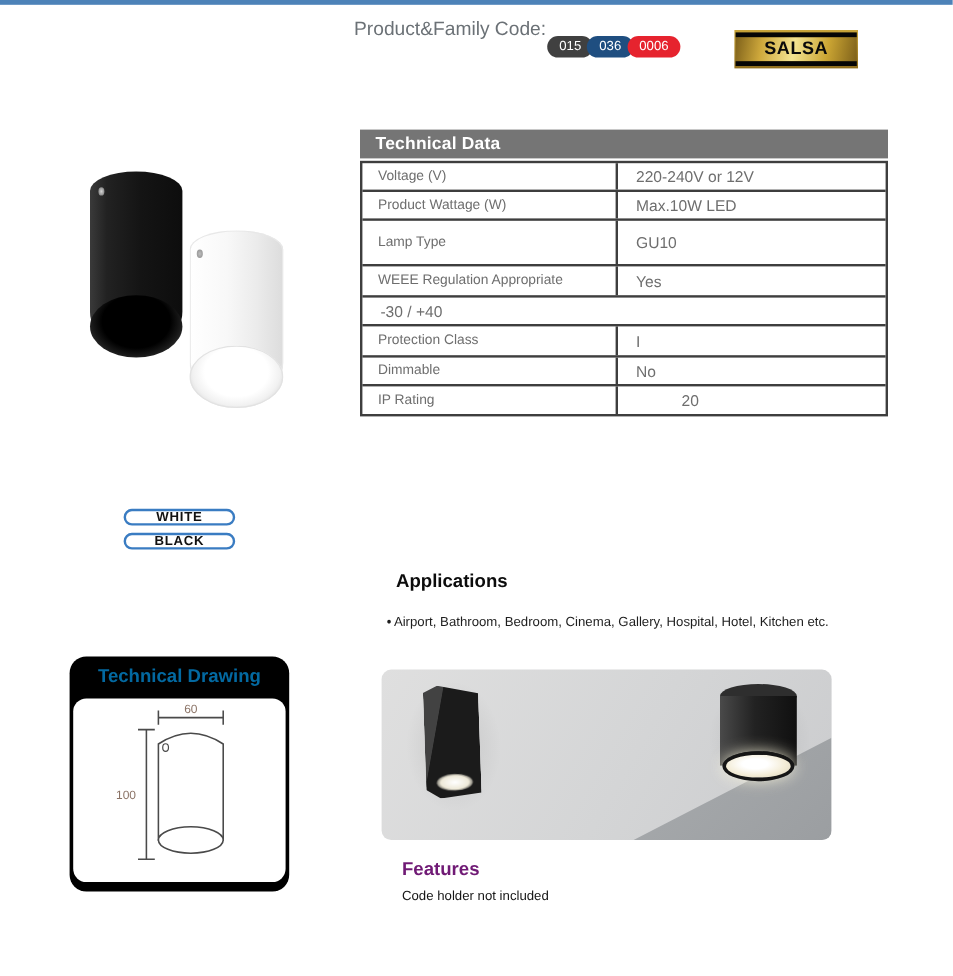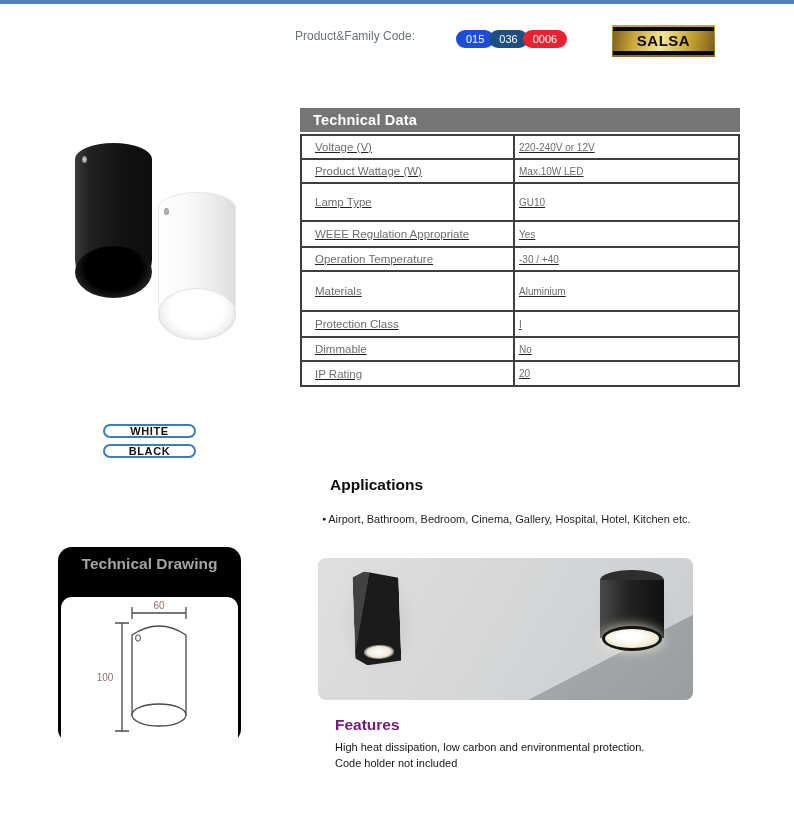--- a/index.html
+++ b/index.html
@@ -2,26 +2,26 @@
 <html><head>
 <meta charset="utf-8">
 <style>
   html,body{margin:0;padding:0;}
   body{
     width:794px;height:813px;position:relative;overflow:hidden;background:#ffffff;
     font-family:"Liberation Sans",sans-serif;color:#222;
   }
   
   .top-bar{position:absolute;left:0;top:0;width:794px;height:4px;background:#4d82b8;}
-  .code-label{position:absolute;left:295px;top:29px;font-size:12px;color:#6b7176;}
+  .code-label{position:absolute;left:295px;top:16px;font-size:16px;color:#6b7176;}
   .codes{position:absolute;left:456px;top:30px;display:flex;align-items:center;}
   .code-badge{height:18px;line-height:18px;color:#fff;font-size:11px;text-align:center;
     border-radius:9px;padding:0 10px;margin-left:-5px;}
   .code-badge:first-child{margin-left:0;}
-  .code-0{background:#1d4ed8;z-index:1;}
+  .code-0{background:#404040;z-index:1;}
   .code-1{background:#1f4e80;z-index:2;}
   .code-2{background:#e6232e;z-index:3;}
   .salsa{position:absolute;left:612px;top:25px;width:101px;
     background:linear-gradient(180deg,#c8a439,#8f6d1c);padding:2px 1px;}
   .salsa-inner{border-top:4px solid #050505;border-bottom:4px solid #050505;
     background:linear-gradient(100deg,#7e611a 0%,#cfa93c 22%,#f3e391 48%,#cba533 75%,#7e611a 100%);
     text-align:center;font-weight:bold;font-size:15px;color:#0a0a0a;letter-spacing:.5px;padding:1px 0 2px;}
   
   .cyl{position:absolute;}
   .cyl-body{position:absolute;left:0;top:0;width:100%;height:100%;
@@ -35,41 +35,41 @@
   .white-cyl{left:158px;top:192px;width:78px;height:140px;z-index:2;}
   .white-cyl .cyl-body{background:linear-gradient(90deg,#ffffff 0%,#f8f8f8 40%,#ebebeb 72%,#dcdcdc 100%);
     box-shadow:0 0 0 1px #e8e8e8 inset;}
   .white-cyl .cyl-bottom{background:radial-gradient(ellipse at 50% 42%,#ffffff 48%,#f1f1f1 66%,#d9d9d9 80%,#f5f5f5 92%);
     box-shadow:0 0 0 1px #e2e2e2 inset;}
   .white-cyl .cyl-screw{left:6px;top:16px;background:radial-gradient(#bdbdbd,#8b8b8b);}
   
   .tech-table{position:absolute;left:300px;top:108px;width:440px;box-sizing:border-box;}
   .tt-header{background:#757575;color:#fff;font-weight:bold;font-size:14.5px;
     padding:4px 0 4px 13px;letter-spacing:.2px;}
-  .tt-body{margin-top:2px;border:2px solid #3e3e3e;text-decoration:underline;}
+  .tt-body{margin-top:2px;border:2px solid #3e3e3e;}
   .tt-row{display:flex;border-top:2px solid #3e3e3e;}
   .tt-row:first-child{border-top:none;}
   .tt-label{width:198px;border-right:2px solid #3e3e3e;padding-left:13px;display:flex;
     align-items:center;font-size:11.5px;color:#6e6e6e;box-sizing:content-box;}
-  .tt-value{flex:1;padding-left:4px;display:flex;align-items:center;font-size:10px;color:#6e6e6e;}
-  .rh-s{height:22px;} .rh-m{height:24px;} .rh-l{height:36px;} .rh-xl{height:38px;} .rh-n{height:23px;}
+  .tt-value{flex:1;padding-left:15px;display:flex;align-items:center;font-size:13px;color:#6e6e6e;}
+  .rh-s{height:22px;} .rh-m{height:24px;} .rh-l{height:36px;} .rh-xl{height:38px;} .rh-n{height:23px;gap:38px;}
   
   .opt-btn{position:absolute;left:103px;width:93px;height:14px;border:2px solid #3a7cc2;
     border-radius:8px;background:#fff;font-size:11px;font-weight:bold;color:#111;
     display:flex;align-items:center;justify-content:center;letter-spacing:.6px;
     box-sizing:border-box;cursor:pointer;padding:0;font-family:"Liberation Sans",sans-serif;}
   .opt-white{top:424px;} .opt-black{top:444px;text-align:center;}
   
   .apps-title{position:absolute;left:330px;top:476px;font-size:15.5px;font-weight:bold;color:#0c0c0c;}
   .apps-item{position:absolute;left:322px;top:513px;font-size:11px;color:#1e1e1e;}
   .apps-bullet{font-size:7px;vertical-align:2px;margin-right:2px;}
   
   .td-card{position:absolute;left:58px;top:547px;width:183px;height:196px;background:#000;
     border-radius:14px;box-sizing:border-box;}
-  .td-title{color:#a3a3a3;font-weight:bold;font-size:15.5px;text-align:center;padding:8px 0 24px;}
+  .td-title{color:#0369a1;font-weight:bold;font-size:15.5px;text-align:center;padding:8px 0 9px;}
   .td-content{margin:0 3px 3px;height:153px;background:#fff;border-radius:11px;overflow:hidden;text-decoration:underline;}
   
   .photo{position:absolute;left:318px;top:558px;width:375px;height:142px;border-radius:8px;
     overflow:hidden;background:linear-gradient(120deg,#dfdfdf 0%,#d4d5d6 55%,#cbccce 100%);}
   .photo-wedge{position:absolute;left:0;top:0;width:100%;height:100%;
     clip-path:polygon(56% 100%,100% 40%,100% 100%);
     background:linear-gradient(135deg,#b6b9bb,#9b9ea1);}
   .sq-light{position:absolute;left:28px;top:13px;width:62px;height:102px;transform:rotate(-2deg);}
   .sq-shadow{position:absolute;left:-8px;top:-4px;width:80px;height:110px;border-radius:50%;
     background:radial-gradient(rgba(0,0,0,.10),rgba(0,0,0,0) 70%);}
@@ -130,26 +130,21 @@
     </div>
     <div class="tt-row rh-l">
       <div class="tt-label">Lamp Type</div>
       <div class="tt-value">GU10</div>
     </div>
     <div class="tt-row rh-m">
       <div class="tt-label">WEEE Regulation Appropriate</div>
       <div class="tt-value">Yes</div>
     </div>
     <div class="tt-row rh-s">
-      <div class="tt-label">Operation Temperature</div>
       <div class="tt-value">-30 / +40</div>
-    </div>
-    <div class="tt-row rh-xl">
-      <div class="tt-label">Materials</div>
-      <div class="tt-value">Aluminium</div>
     </div>
     <div class="tt-row rh-m">
       <div class="tt-label">Protection Class</div>
       <div class="tt-value">I</div>
     </div>
     <div class="tt-row rh-s">
       <div class="tt-label">Dimmable</div>
       <div class="tt-value">No</div>
     </div>
     <div class="tt-row rh-n">
@@ -197,15 +192,14 @@
   <div class="round-light">
     <div class="rl-shadow"></div>
     <div class="rl-top"></div>
     <div class="rl-body"></div>
     <div class="rl-lens"></div>
   </div>
 </div>
 
 <div class="feat-title">Features</div>
 <div class="feat-lines">
-  <div>High heat dissipation, low carbon and environmental protection.</div>
   <div>Code holder not included</div>
 </div>
 
 </body></html>

